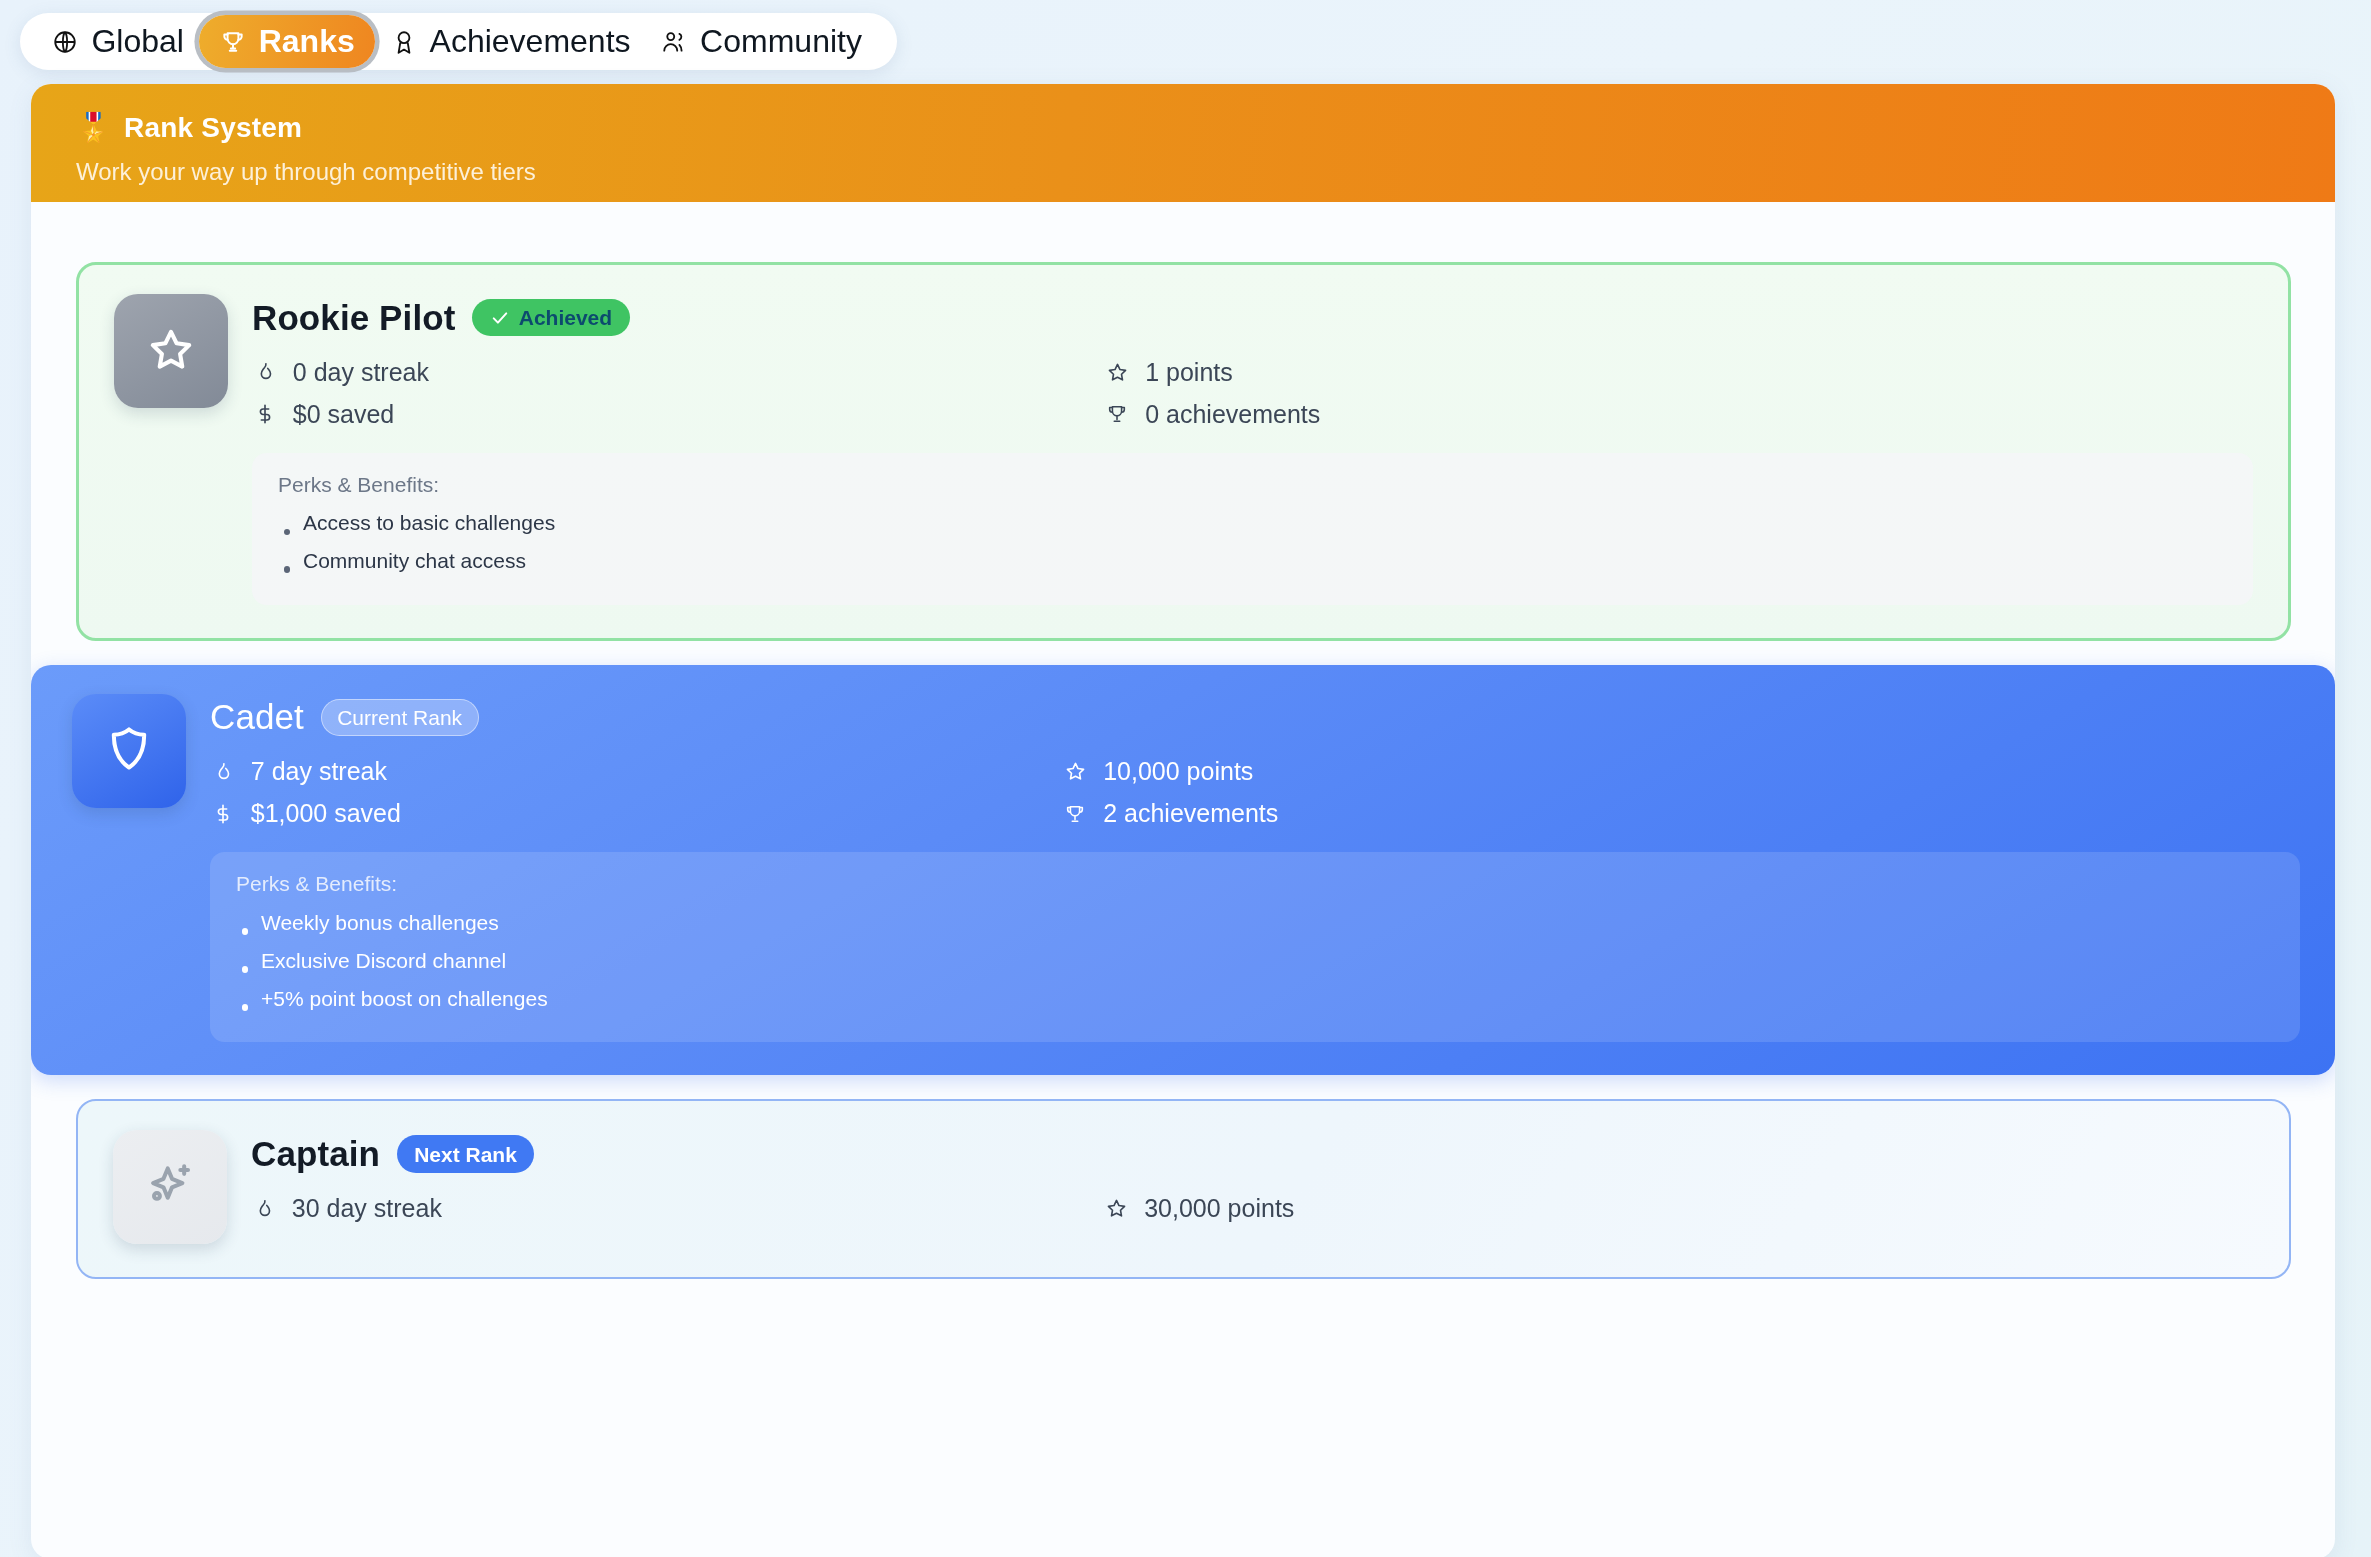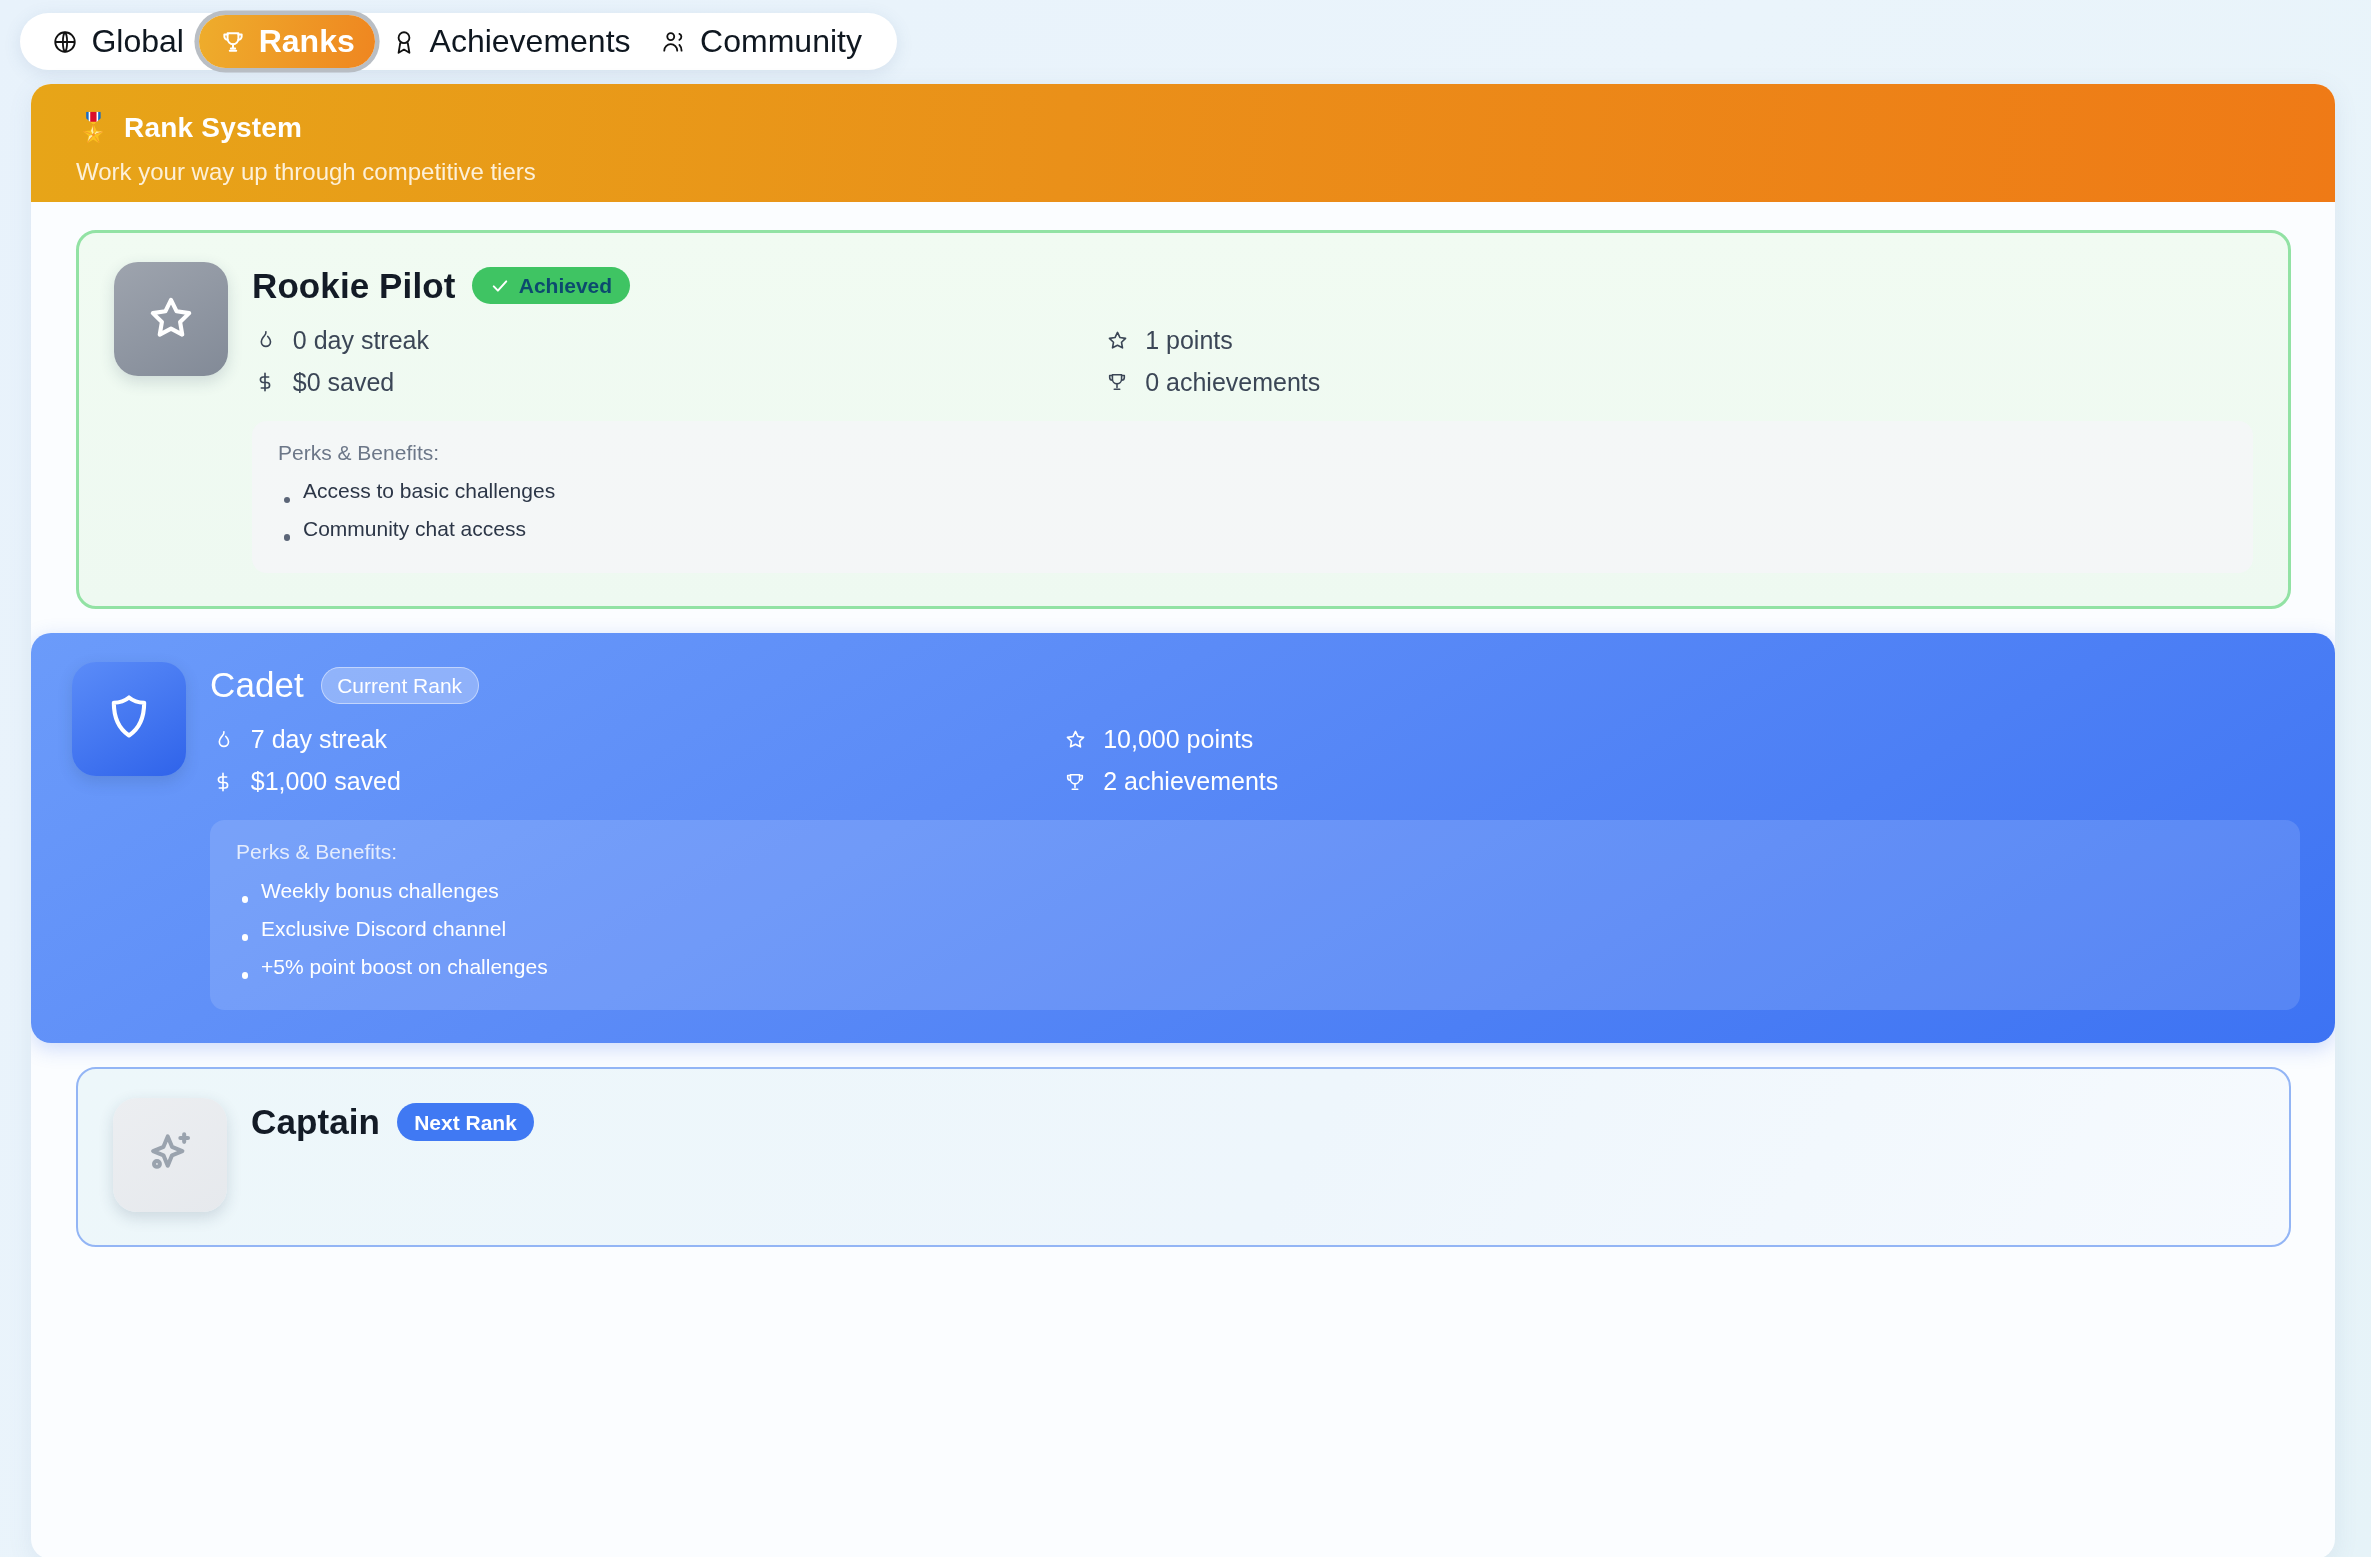--- a/index.html
+++ b/index.html
@@ -60,21 +60,21 @@
 
   .panel-body { padding:0; position:relative; }
 
   
   .card {
     position:relative;
     display:flex; gap:24px;
     padding:29px 35px 33px 35px;
   }
   .card-achieved {
-    margin:28px 44px 0 45px;
+    margin:60px 44px 0 45px;
     background:linear-gradient(180deg,#f1fbf2 0%,#eef9f1 100%);
     border:3.7px solid #92e2a4;
     border-radius:20px;
   }
   .card-current {
     margin:24px 0 0 0;
     width:2304px; margin-left:0;
     background:linear-gradient(150deg,#6b9bfa 0%,#5b8bf7 40%,#3d73f3 100%);
     border-radius:20px;
     padding:29px 35px 33px 41px;
@@ -355,18 +355,36 @@
         </span>
       </div>
       <div class="card-main">
         <div class="title-row">
           <span class="rank-name">Captain</span>
           <span class="pill pill-next">
             <span>Next Rank</span>
           </span>
         </div>
 
+        <div class="stats">
+          <div class="stat">
+            <span class="si">
+              <svg width="22" height="22" viewBox="0 0 24 24" fill="none" stroke="#3b4656" stroke-width="1.8" stroke-linecap="round" stroke-linejoin="round">
+                  <path d="M13 3c.5 3-1.5 4-3 6s-2 3.5-2 5a5 5 0 0 0 10 0c0-3-2-4.5-3-6"></path>
+                </svg>
+            </span>
+            <span>30 day streak</span>
+          </div>
+          <div class="stat">
+            <span class="si">
+              <svg width="23" height="23" viewBox="0 0 24 24" fill="none" stroke="#3b4656" stroke-width="1.7" stroke-linejoin="round">
+                  <path d="M12 3.6l2.6 5.3 5.8.85-4.2 4.1 1 5.8-5.2-2.74-5.2 2.74 1-5.8-4.2-4.1 5.8-.85z"></path>
+                </svg>
+            </span>
+            <span>30,000 points</span>
+          </div>
+        </div>
       </div>
     </div>
 
   </div>
 </div>
 
 
 </body></html>

